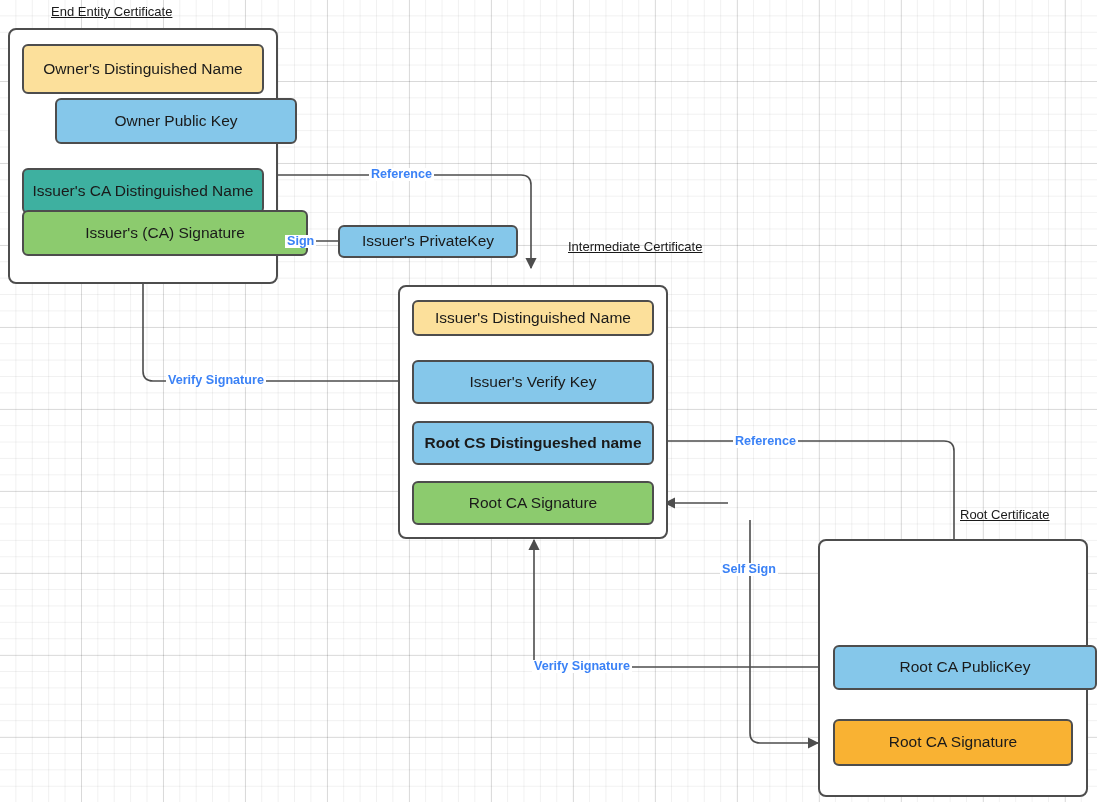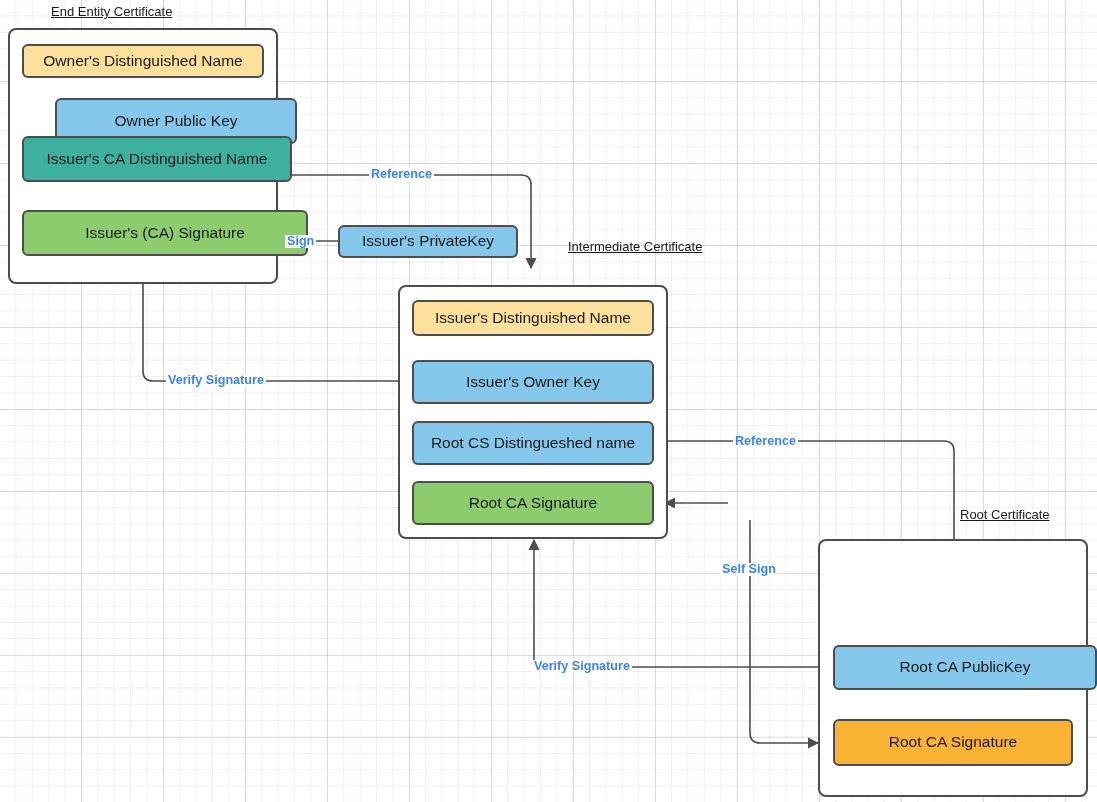--- a/index.html
+++ b/index.html
@@ -105,30 +105,30 @@
   </svg>
 
   <div class="container-box" style="left:8px; top:28px; width:270px; height:256px;"></div>
   <div class="container-box" style="left:398px; top:285px; width:270px; height:254px;"></div>
   <div class="container-box" style="left:818px; top:539px; width:270px; height:258px;"></div>
 
   <div class="group-title" style="left:51px; top:5px;">End Entity Certificate</div>
   <div class="group-title" style="left:568px; top:240px;">Intermediate Certificate</div>
   <div class="group-title" style="left:960px; top:508px;">Root Certificate</div>
 
-  <div class="node" style="left:22px; top:44px; width:242px; height:34px; background:#FCE09B;">Owner's Distinguished Name</div>
+  <div class="node" style="left:22px; top:44px; width:242px; height:50px; background:#FCE09B;">Owner's Distinguished Name</div>
   <div class="node" style="left:22px; top:98px; width:242px; height:46px; background:#85C7EA;margin-left:33px;">Owner Public  Key</div>
-  <div class="node" style="left:22px; top:136px; width:270px; height:46px; background:#3EB0A0;">Issuer's CA Distinguished Name</div>
+  <div class="node" style="left:22px; top:168px; width:242px; height:46px; background:#3EB0A0;">Issuer's CA Distinguished Name</div>
   <div class="node" style="left:22px; top:210px; width:286px; height:46px; background:#8CCB6E;">Issuer's (CA) Signature</div>
 
   <div class="node" style="left:338px; top:225px; width:180px; height:33px; background:#85C7EA;">Issuer's PrivateKey</div>
 
   <div class="node" style="left:412px; top:300px; width:242px; height:36px; background:#FCE09B;">Issuer's Distinguished Name</div>
-  <div class="node" style="left:412px; top:360px; width:242px; height:44px; background:#85C7EA;">Issuer's Owner  Key</div>
-  <div class="node" style="left:412px; top:421px; width:242px; height:44px; background:#85C7EA;">Root CS Distingueshed name</div>
+  <div class="node" style="left:412px; top:360px; width:242px; height:44px; background:#85C7EA;">Issuer's Verify  Key</div>
+  <div class="node" style="left:412px; top:421px; width:242px; height:44px; background:#85C7EA;font-weight:bold;">Root CS Distingueshed name</div>
   <div class="node" style="left:412px; top:481px; width:242px; height:44px; background:#8CCB6E;">Root CA Signature</div>
 
 
   <div class="node" style="left:833px; top:645px; width:264px; height:45px; background:#85C7EA;">Root CA PublicKey</div>
   <div class="node" style="left:833px; top:719px; width:240px; height:47px; background:#F9B233;">Root CA Signature</div>
 
   <div class="edge-label" style="left:369px; top:168px;">Reference</div>
   <div class="edge-label" style="left:285px; top:235px;">Sign</div>
   <div class="edge-label" style="left:166px; top:374px;">Verify Signature</div>
   <div class="edge-label" style="left:733px; top:435px;">Reference</div>

